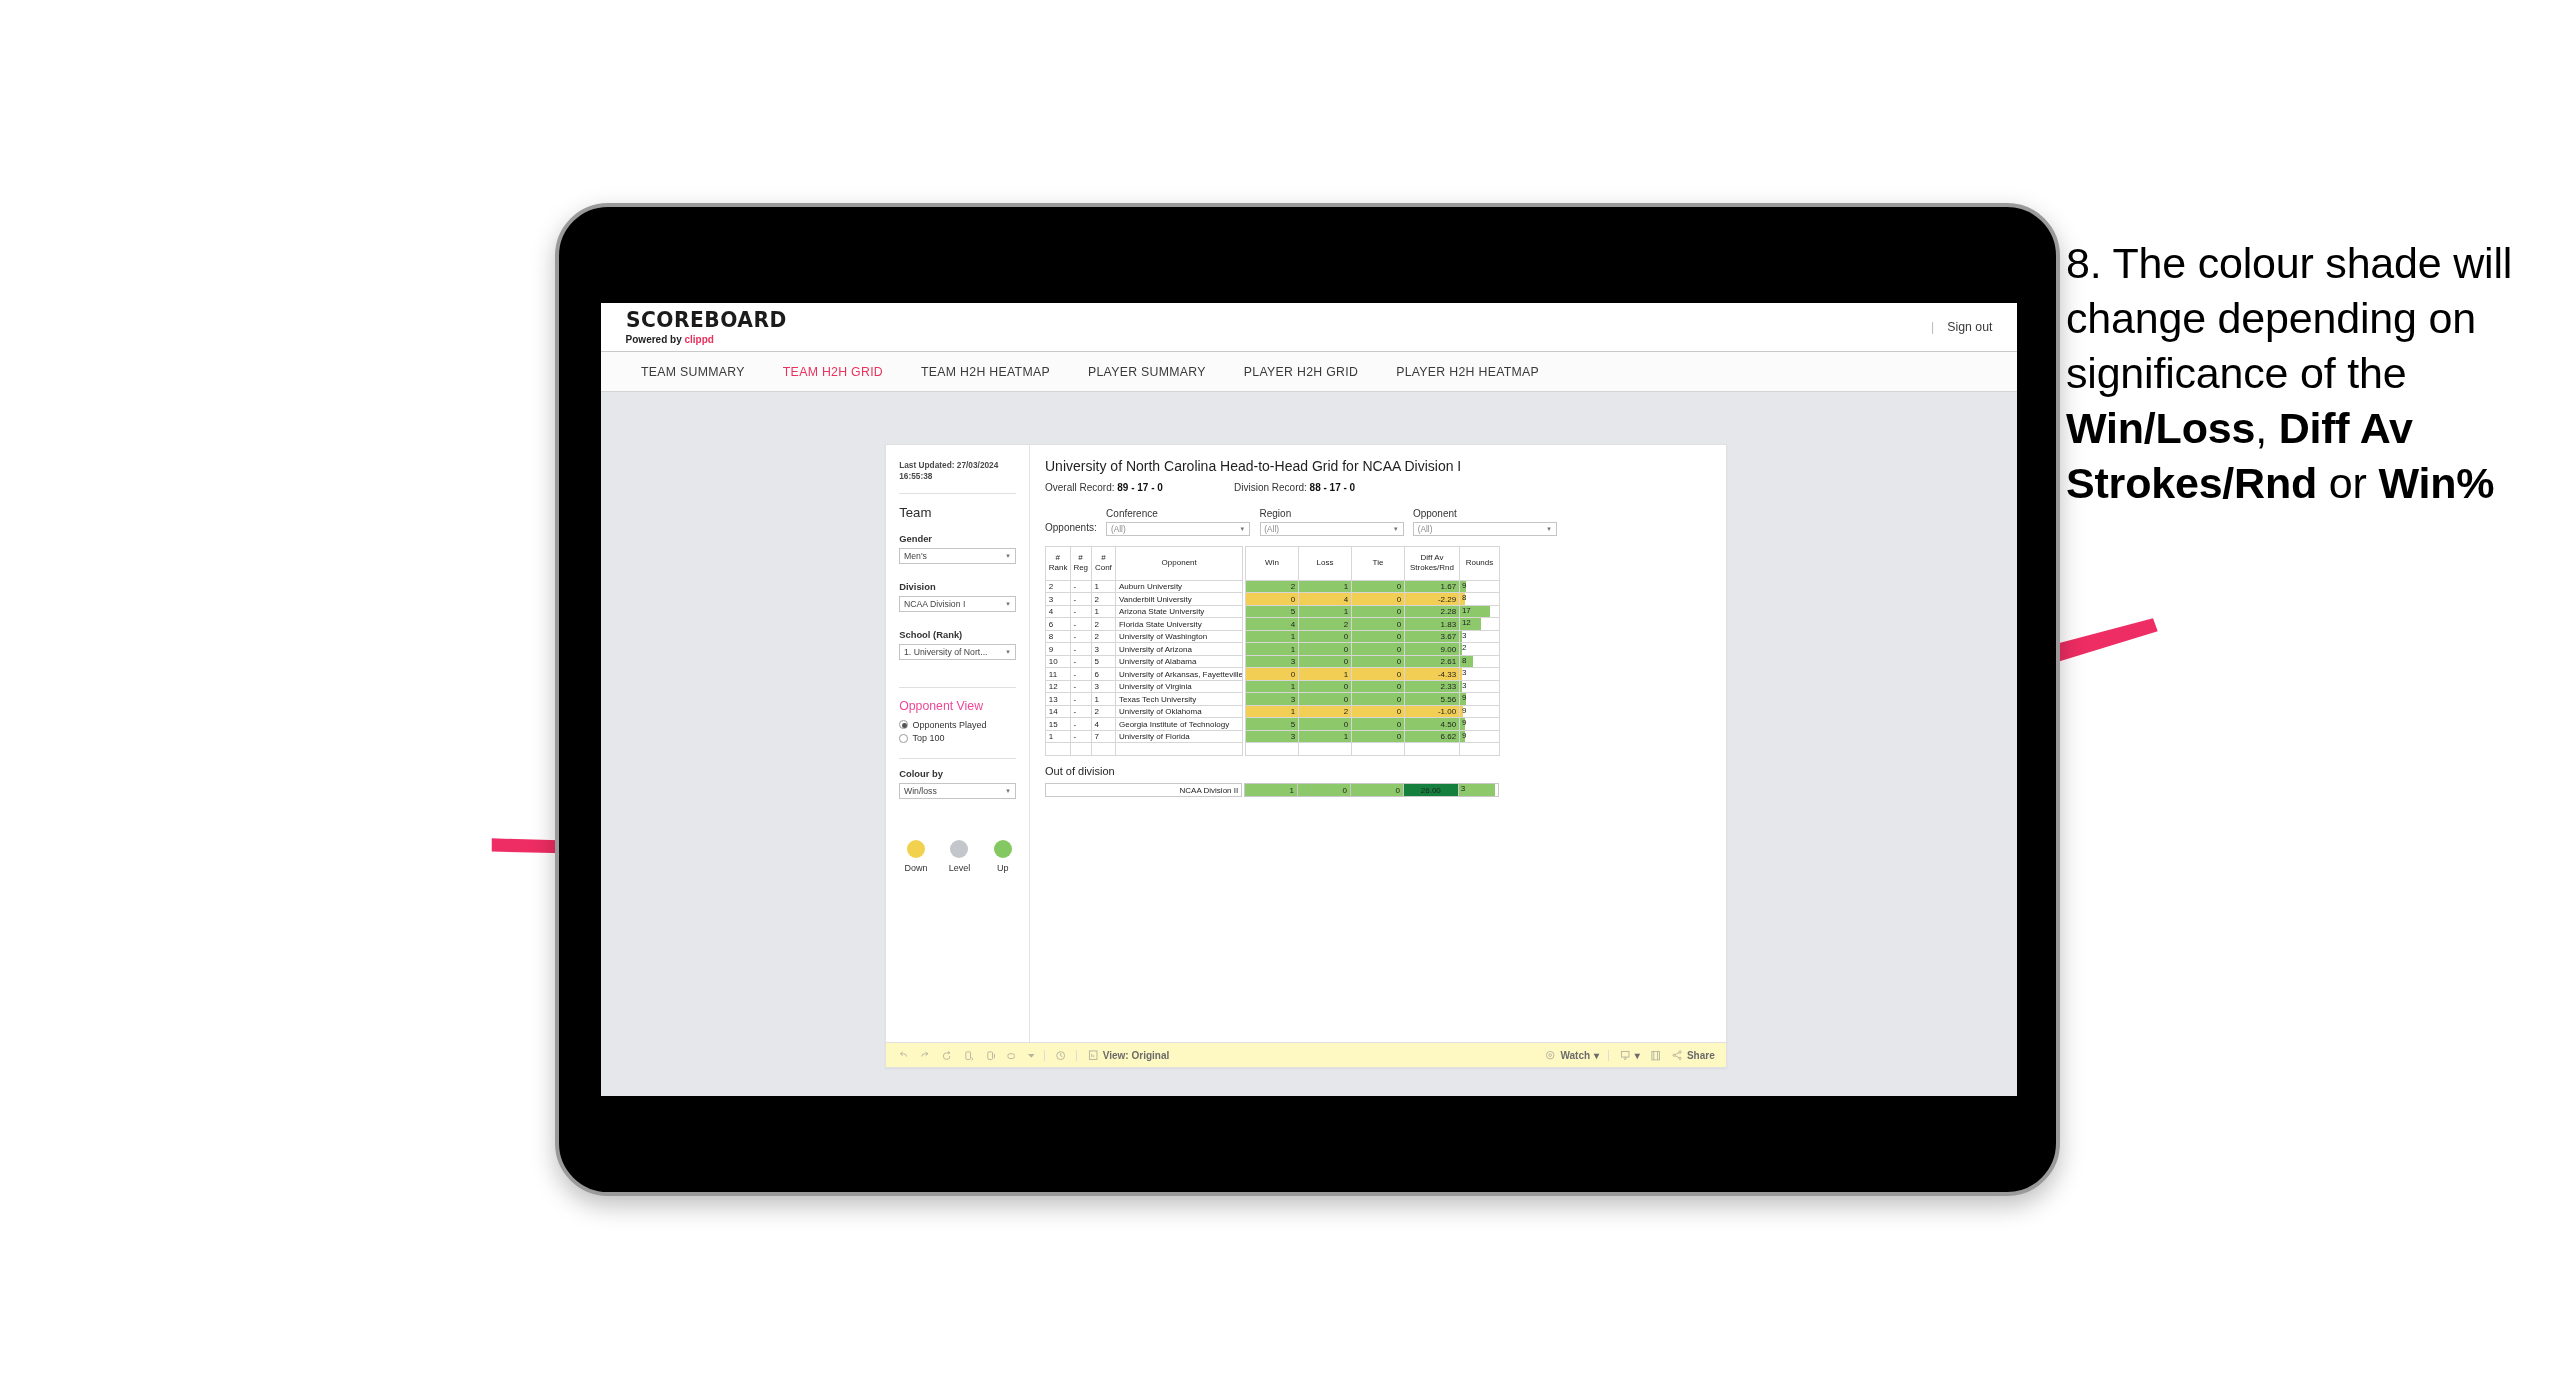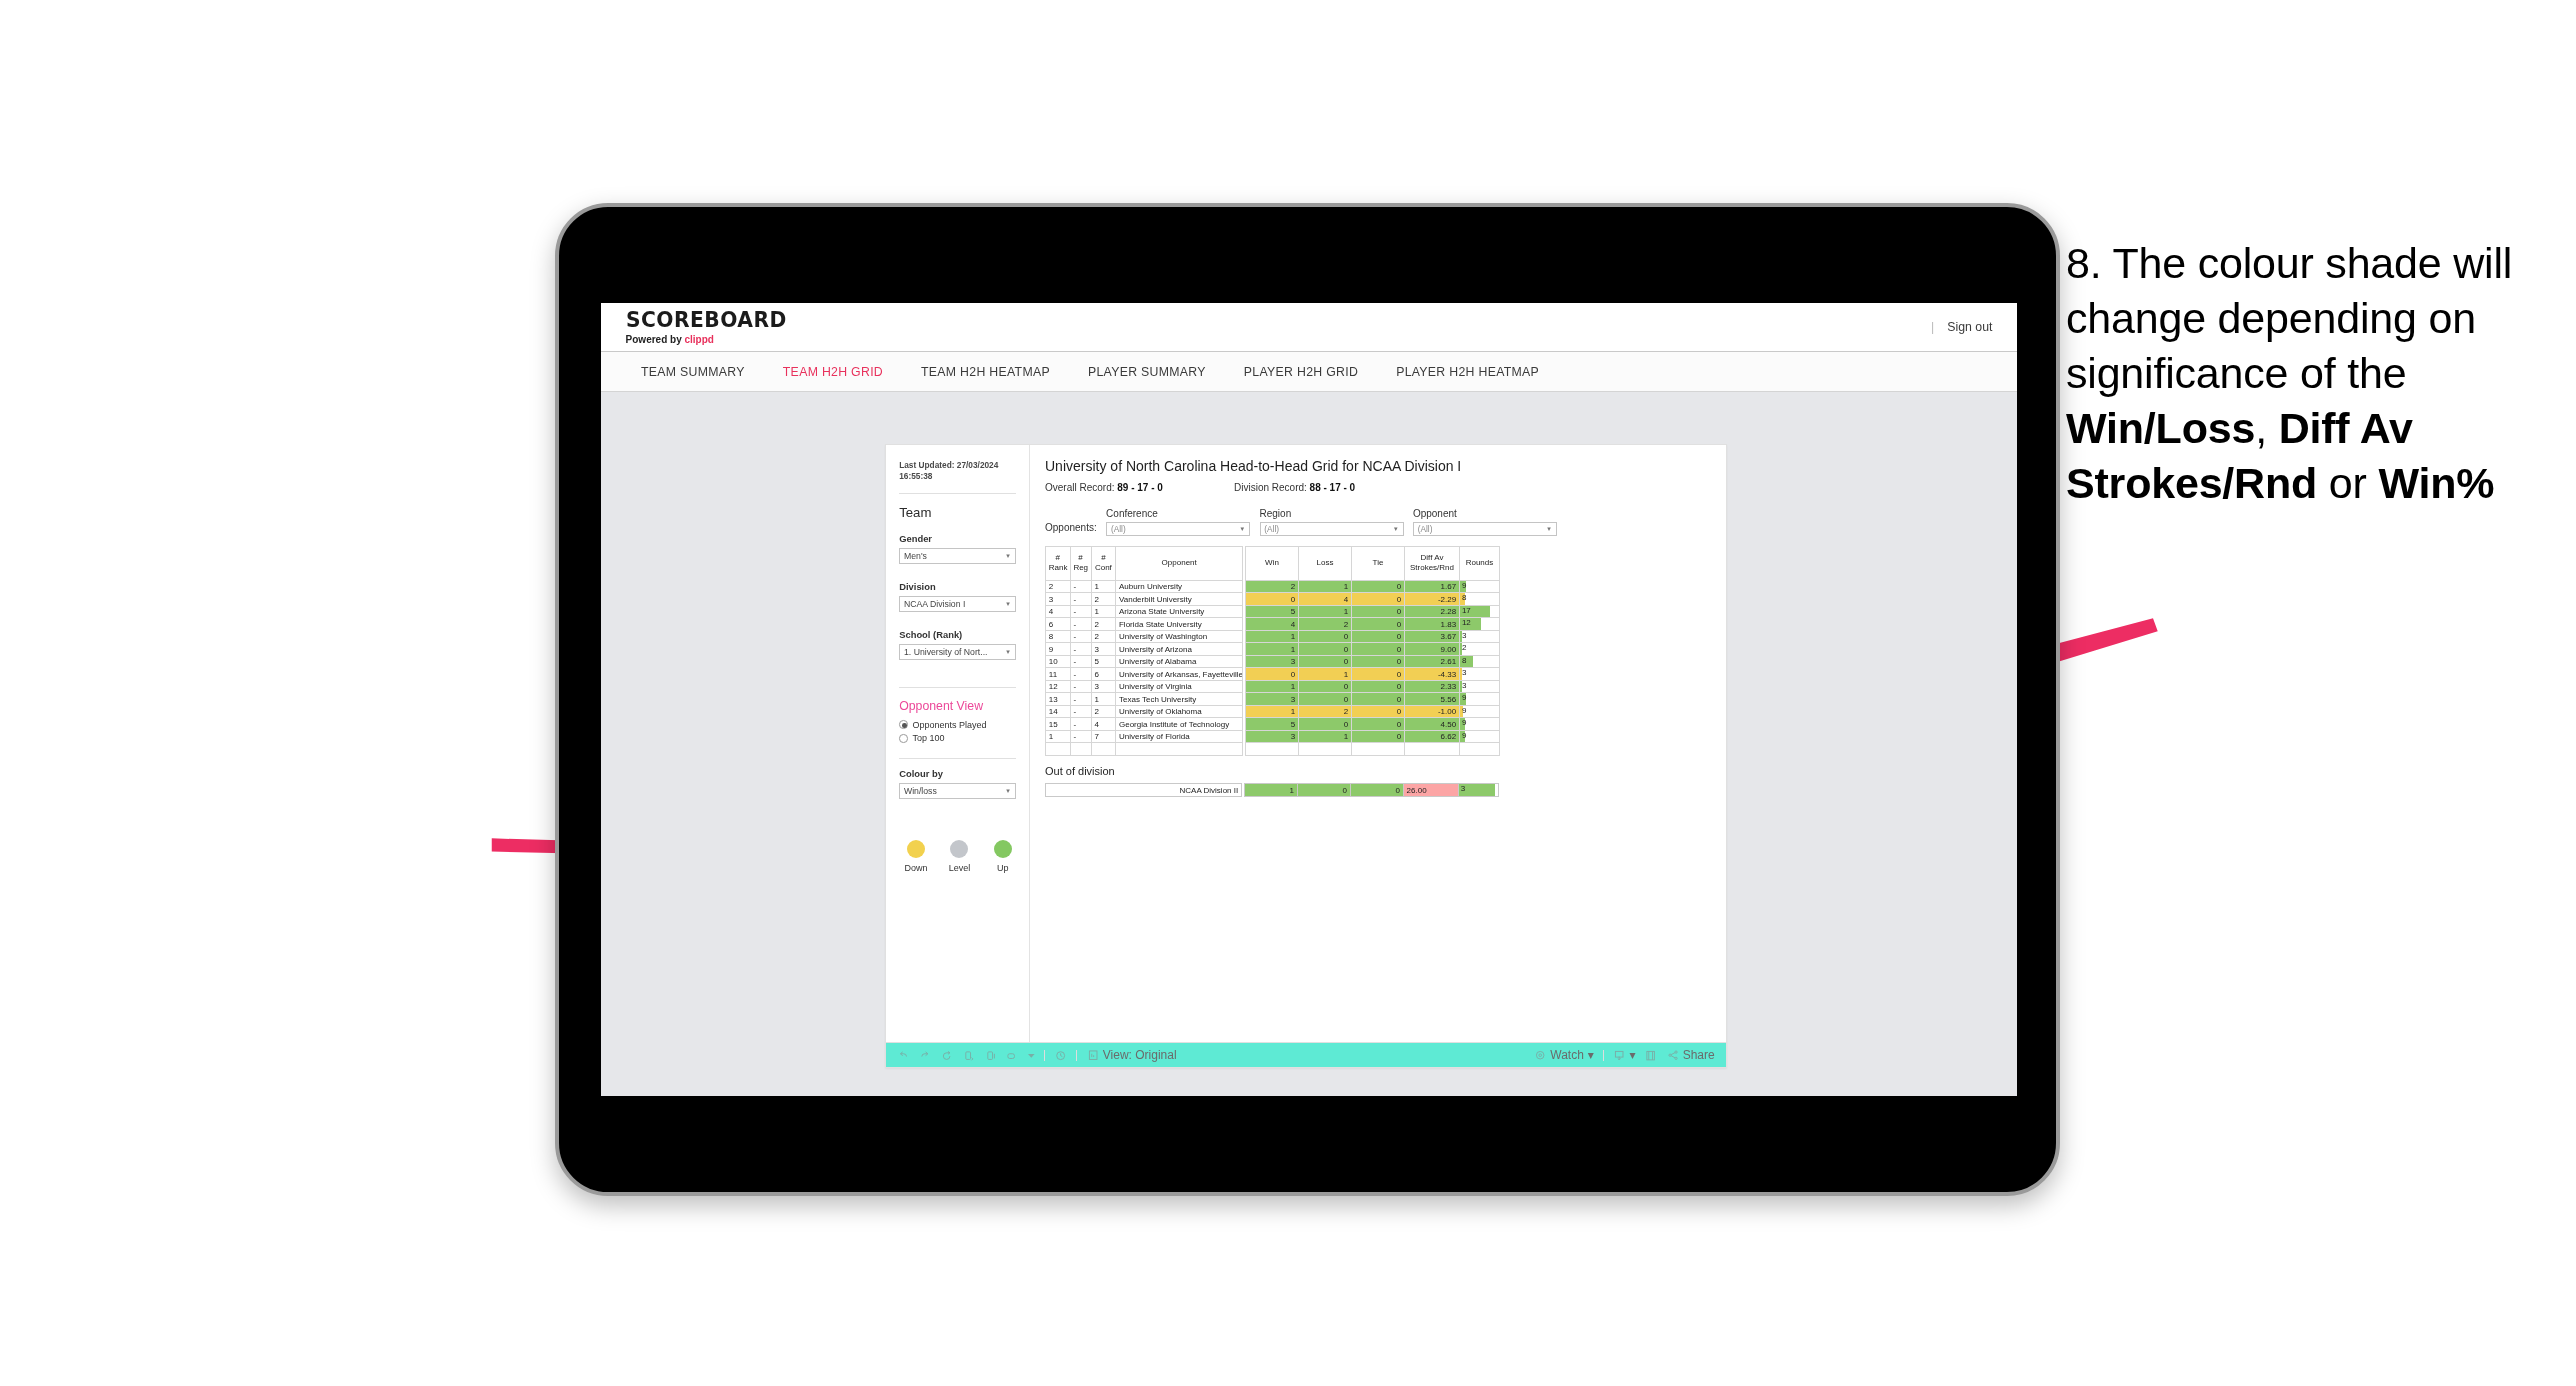--- a/index.html
+++ b/index.html
@@ -171,23 +171,23 @@
 
   .ood-label { font-size: 11px; color:#1f1f1f; margin: 9.4px 0 5.7px; }
   table.ood { border-collapse: collapse; width: 449px; table-layout: fixed; }
   table.ood td {
     border: 0.9px solid #c9c9c9; font-size: 8px; color: #232323;
     padding: 0 2.8px; height: 13.2px;
   }
 
   
   .toolbar {
-    height: 24.6px; border-top: 0.9px solid #e0e0e0; background: #5eead4;
+    height: 24.6px; border-top: 0.9px solid #e0e0e0; background: #fef9c3;
     display: flex; align-items: center; padding: 0 11.3px;
-    font-size: 12px; color: #6b6b6b; gap: 9.4px;
+    font-size: 10px; color: #6b6b6b; gap: 9.4px; font-weight: bold;
   }
   .tb-ico { width: 12.3px; height: 12.3px; opacity:.62; display:flex; align-items:center; justify-content:center; }
   .tb-sep { width:0.9px; height:11.3px; background:#ddd; }
   .tb-item { display:flex; align-items:center; gap:3.8px; }
   .spacer { flex: 1; }
 </style>
 </head>
 <body>
 
 <div class="stage">
@@ -600,21 +600,21 @@
                     <col class="c-diff">
                     <col class="c-rounds">
                 </colgroup>
                 <tbody>
                   <tr id="ood-row">
                       <td style="text-align: right;">NCAA Division II</td>
                       <td style="border: none;"></td>
                       <td style="text-align: right;;background:#8DC96A">1</td>
                       <td style="text-align: right;;background:#8DC96A">0</td>
                       <td style="text-align: right;;background:#8DC96A">0</td>
-                      <td style="text-align: left;;background:#fca5a5">26.00</td>
+                      <td style="text-align: center;;background:#15803d">26.00</td>
                       <td style="padding: 0px;">
                         <div class="bar">
                           <div class="bar-fill" style="width:92%;background:#8DC96A"></div>
                           <div class="bar-txt">3</div>
                         </div>
                       </td>
                     </tr>
                 </tbody>
               </table>
             </div>

